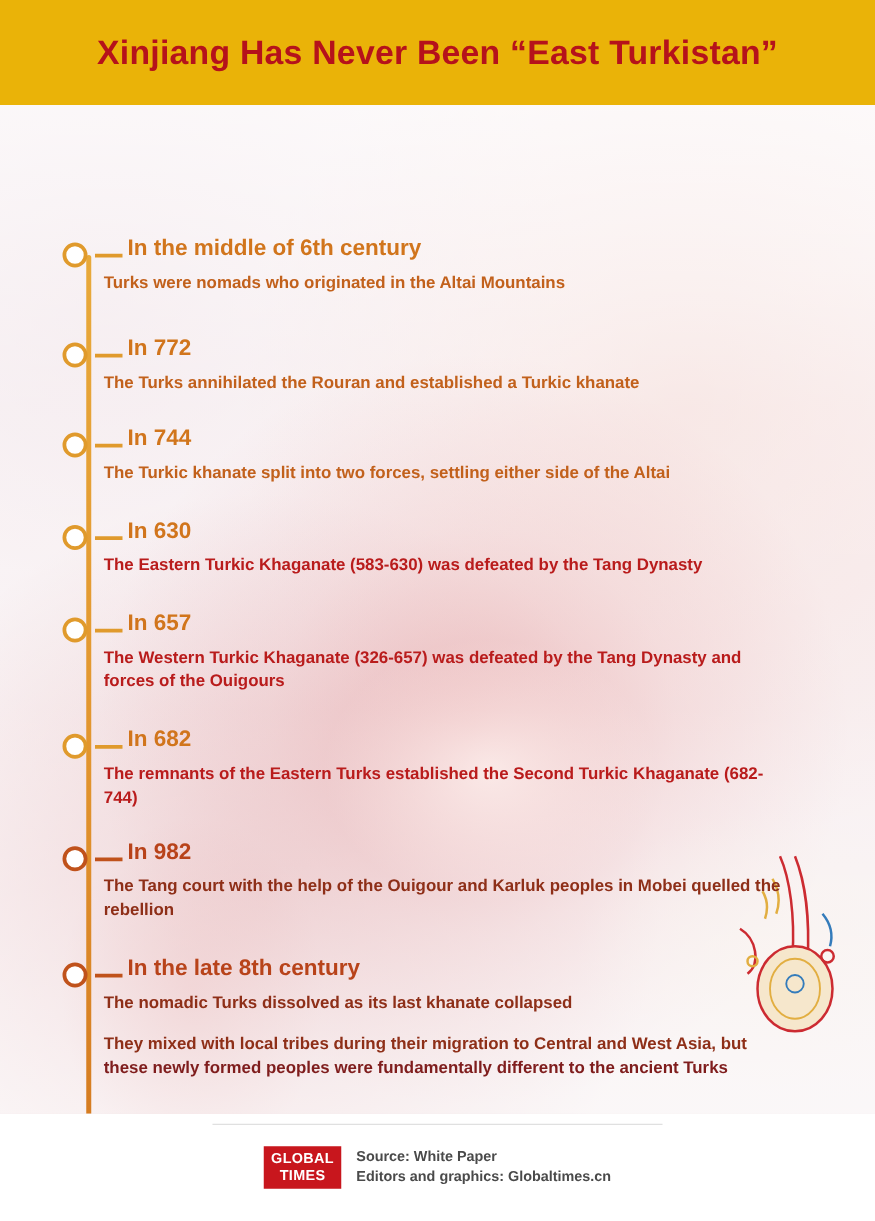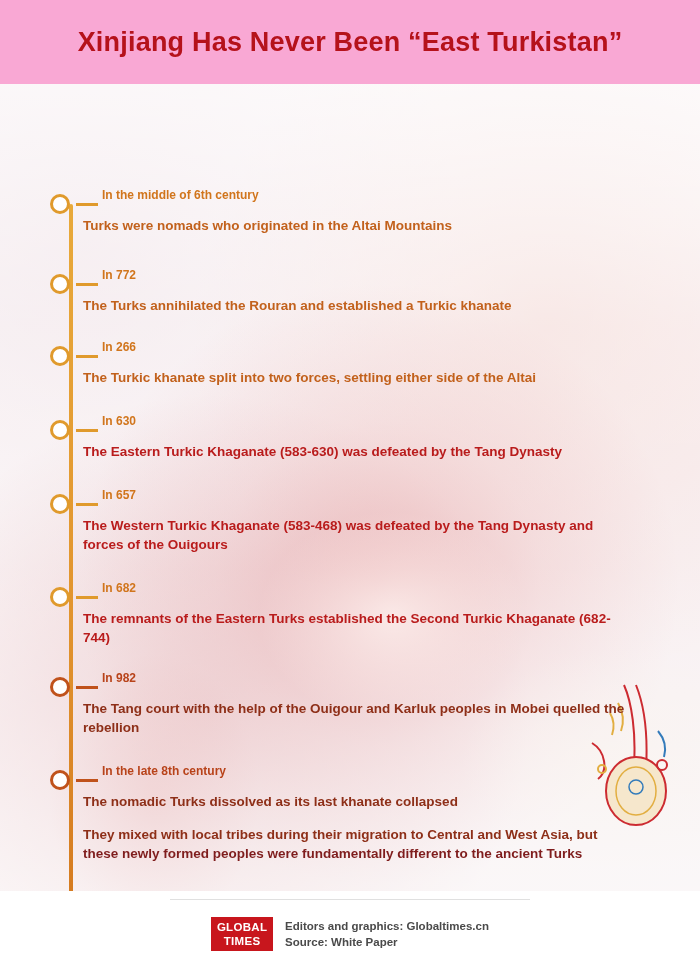--- a/index.html
+++ b/index.html
@@ -18,21 +18,21 @@
     width: 700px;
     height: 977px;
     overflow: hidden;
     background: #ffffff;
   }
 
   
   .header {
     position: relative;
     height: 84px;
-    background: #f9a8d4;
+    background: #eab308;
     display: flex;
     align-items: center;
     justify-content: center;
     z-index: 5;
   }
   .header-title {
     font-size: 27px;
     font-weight: bold;
     color: #b5121b;
     letter-spacing: 0.2px;
@@ -121,21 +121,21 @@
     width: 22px;
     height: 3px;
     background: #e09a2c;
   }
   .stem.dark { background: #c0521b; }
 
   .evt-title {
     position: absolute;
     left: 52px;
     top: -6px;
-    font-size: 12px;
+    font-size: 18px;
     font-weight: bold;
     color: #d1751c;
     white-space: nowrap;
   }
   .evt-title.dark { color: #b8431a; }
 
   .evt-desc {
     position: absolute;
     left: 33px;
     top: 22px;
@@ -231,36 +231,36 @@
       <div class="event" style="top:190px">
         <span class="dot"></span>
         <span class="stem"></span>
         <div class="evt-title">In 772</div>
         <div class="evt-desc">The Turks annihilated the Rouran and established a Turkic khanate</div>
       </div>
 
       <div class="event" style="top:262px">
         <span class="dot"></span>
         <span class="stem"></span>
-        <div class="evt-title">In 266</div>
+        <div class="evt-title">In 744</div>
         <div class="evt-desc">The Turkic khanate split into two forces, settling either side of the Altai</div>
       </div>
 
       <div class="event" style="top:336px">
         <span class="dot"></span>
         <span class="stem"></span>
         <div class="evt-title">In 630</div>
         <div class="evt-desc maroon">The Eastern Turkic Khaganate (583-630) was defeated by the Tang Dynasty</div>
       </div>
 
       <div class="event" style="top:410px">
         <span class="dot"></span>
         <span class="stem"></span>
         <div class="evt-title">In 657</div>
-        <div class="evt-desc maroon">The Western Turkic Khaganate (583-468) was defeated by the Tang Dynasty and forces of the Ouigours</div>
+        <div class="evt-desc maroon">The Western Turkic Khaganate (326-657) was defeated by the Tang Dynasty and forces of the Ouigours</div>
       </div>
 
       <div class="event" style="top:503px">
         <span class="dot"></span>
         <span class="stem"></span>
         <div class="evt-title">In 682</div>
         <div class="evt-desc maroon">The remnants of the Eastern Turks established the Second Turkic Khaganate (682-744)</div>
       </div>
 
       <div class="event" style="top:593px">
@@ -287,18 +287,18 @@
     </div>
   </div>
 
   <div class="footer">
     <div class="footer-rule"></div>
     <div class="gt-logo">
       <span>GLOBAL</span>
       <span>TIMES</span>
     </div>
     <div class="footer-text">
+      <div>Source: White Paper</div>
       <div>Editors and graphics: Globaltimes.cn</div>
-      <div>Source: White Paper</div>
     </div>
   </div>
 
 </div>
 
 </body></html>

